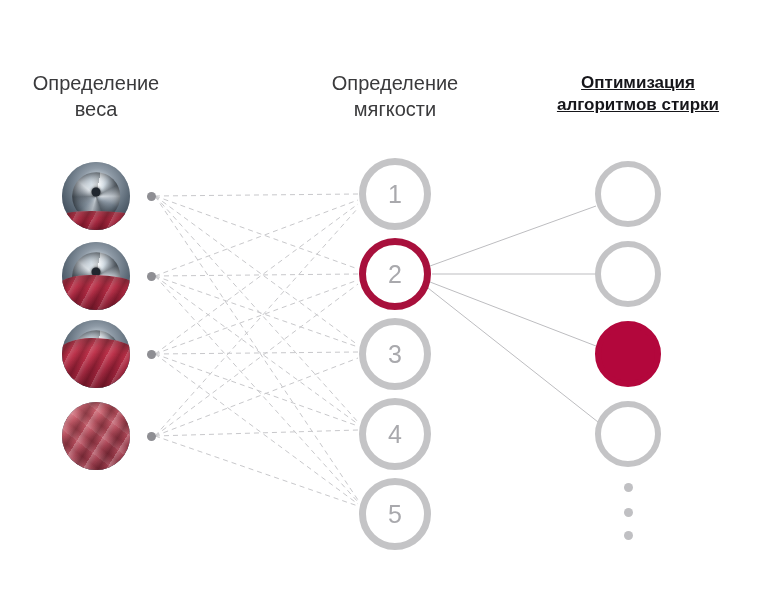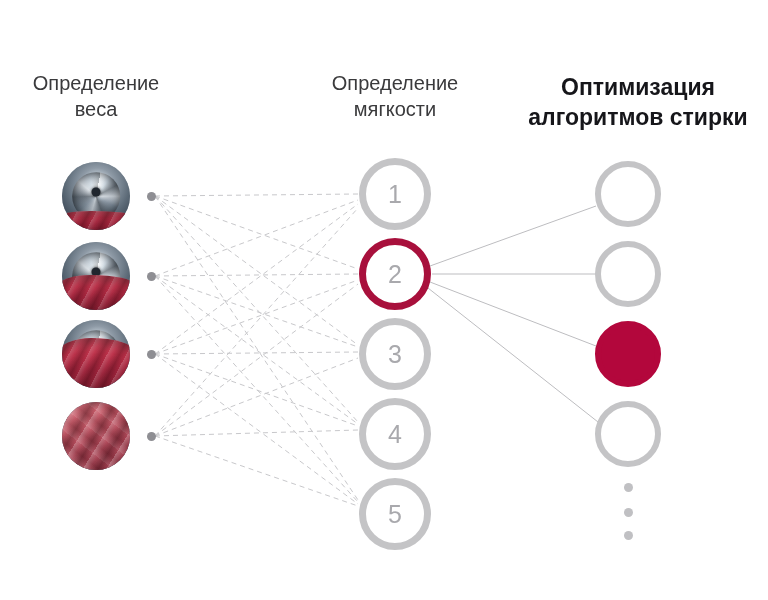--- a/index.html
+++ b/index.html
@@ -28,21 +28,21 @@
     text-align: center;
     line-height: 1.32;
     color: #3a3a3c;
     font-size: 20px;
     font-weight: 400;
     white-space: pre-line;
   }
   .col-head.head-1 { left: 6px;   top: 56px; width: 180px; }
   .col-head.head-2 { left: 305px; top: 56px; width: 180px; }
   .col-head.head-3 { left: 522px; top: 58px; width: 232px;
-                     font-size: 23px; font-weight: 700; color: #16161a; }
+                     font-size: 17px; font-weight: 700; color: #16161a; text-decoration: underline; }
 
   
   #edges { position: absolute; left:0; top:0; width:768px; height:600px; }
 
   
   .thumb {
     position: absolute;
     width: 68px; height: 68px;
     border-radius: 50%;
     overflow: hidden;

